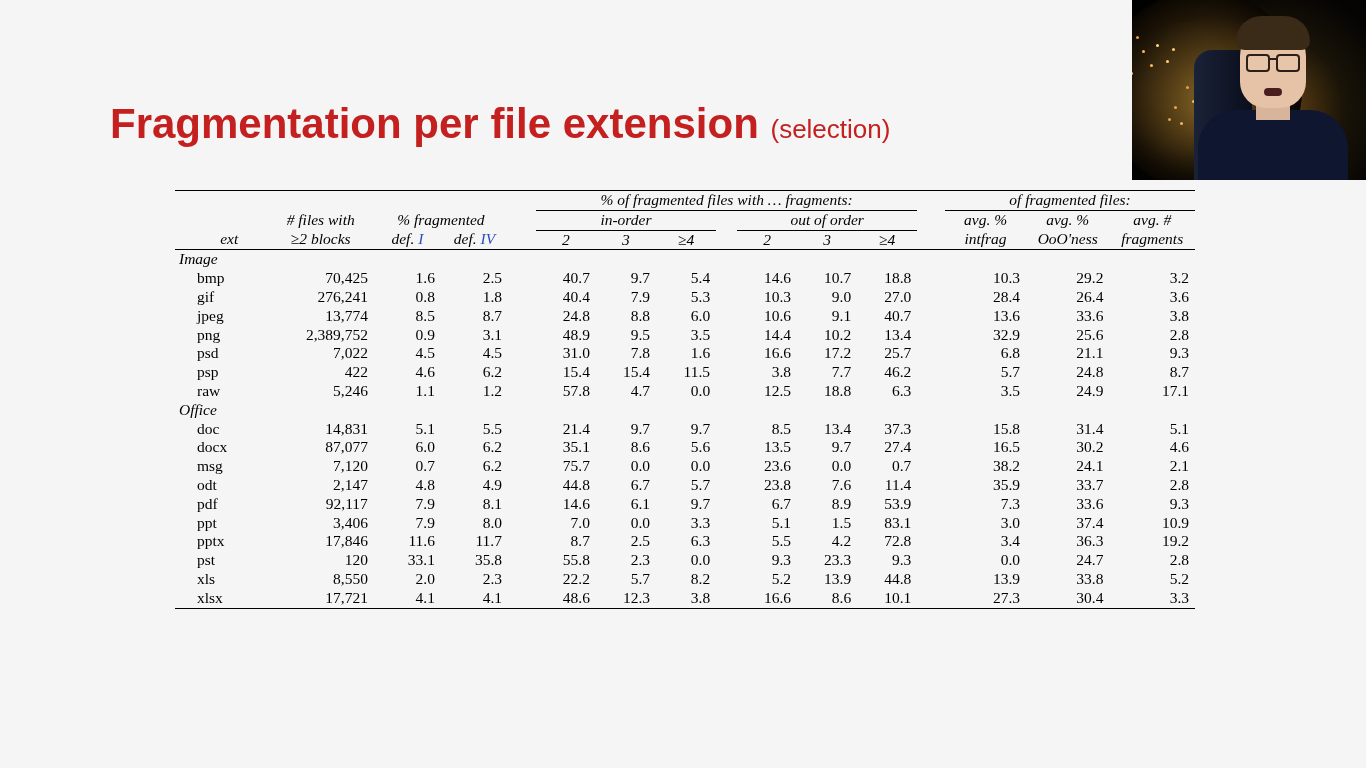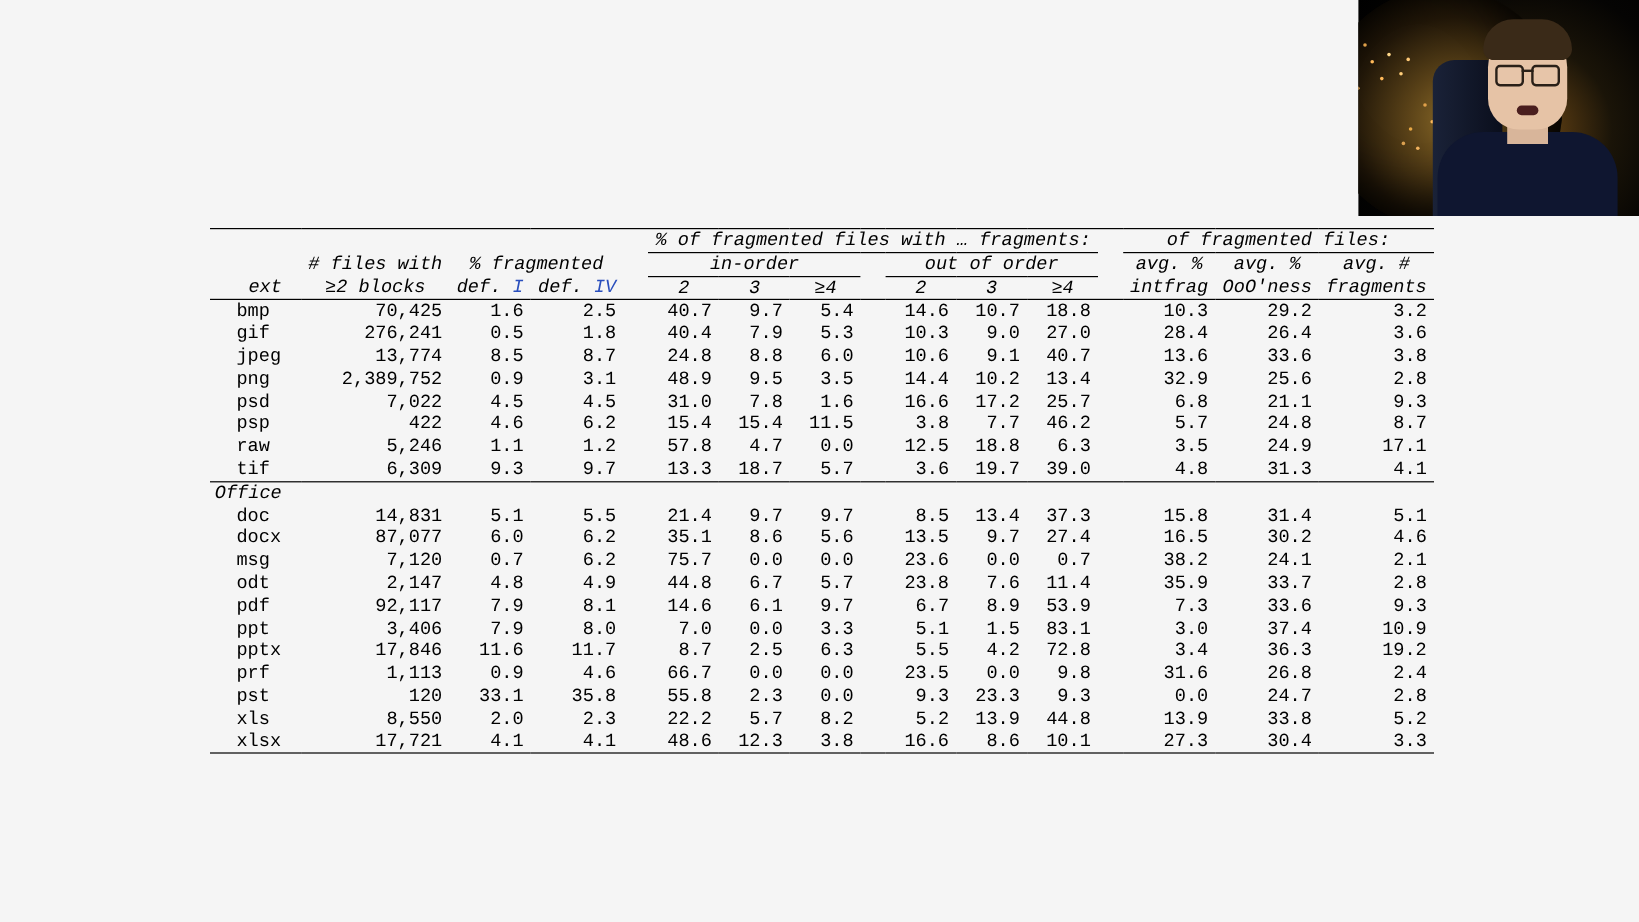--- a/index.html
+++ b/index.html
@@ -37,21 +37,20 @@
     position: absolute;
     left: 175px;
     top: 190px;
     width: 1020px;
     font-size: 15.5px;
     color: #000;
   }
   table {
     border-collapse: collapse;
     width: 100%;
-    font-family: Liberation Mono, monospace;
   }
   th, td {
     padding: 0 6px;
     line-height: 18.8px;
     white-space: nowrap;
   }
   .num {
     text-align: right;
     font-variant-numeric: tabular-nums;
   }
@@ -150,20 +149,24 @@
   col.c-d    { width: 58px; }
   col.c-gap  { width: 24px; }
   col.c-v    { width: 52px; }
   col.c-gap2 { width: 18px; }
   col.c-w    { width: 70px; }
 </style>
 </head>
 <body>
 
 <div class="slide">
+  <div class="title-line">
+    <span>Fragmentation per file extension</span>
+    <span class="title-sub">(selection)</span>
+  </div>
 
   <div class="table-wrap">
     <table>
       <colgroup>
         <col class="c-ext">
           <col class="c-n">
           <col class="c-d">
           <col class="c-d">
         <col class="c-gap">
         <col class="c-v">
@@ -216,41 +219,44 @@
           <th class="hdr-italic hdr-center sub-under">3</th>
           <th class="hdr-italic hdr-center sub-under">≥4</th>
           <th class="sub-under"></th>
           <th class="hdr-italic hdr-center sub-under">intfrag</th>
           <th class="hdr-italic hdr-center sub-under">OoO'ness</th>
           <th class="hdr-italic hdr-center sub-under">fragments</th>
         </tr>
       </thead>
       <tbody id="tbody">
           <tr>
+            <td colspan="16" class="group-col">Image</td>
+          </tr>
+          <tr>
             <td class="ext-col">bmp</td>
             <td class="num">70,425</td>
             <td class="num">1.6</td>
             <td class="num">2.5</td>
             <td></td>
             <td class="num">40.7</td>
             <td class="num">9.7</td>
             <td class="num">5.4</td>
             <td></td>
             <td class="num">14.6</td>
             <td class="num">10.7</td>
             <td class="num">18.8</td>
             <td></td>
             <td class="num">10.3</td>
             <td class="num">29.2</td>
             <td class="num">3.2</td>
           </tr>
           <tr>
             <td class="ext-col">gif</td>
             <td class="num">276,241</td>
-            <td class="num">0.5</td>
+            <td class="num">0.8</td>
             <td class="num">1.8</td>
             <td></td>
             <td class="num">40.4</td>
             <td class="num">7.9</td>
             <td class="num">5.3</td>
             <td></td>
             <td class="num">10.3</td>
             <td class="num">9.0</td>
             <td class="num">27.0</td>
             <td></td>
@@ -342,38 +348,20 @@
             <td></td>
             <td class="num">12.5</td>
             <td class="num">18.8</td>
             <td class="num">6.3</td>
             <td></td>
             <td class="num">3.5</td>
             <td class="num">24.9</td>
             <td class="num">17.1</td>
           </tr>
           <tr>
-            <td class="ext-col sub-under">tif</td>
-            <td class="num sub-under">6,309</td>
-            <td class="num sub-under">9.3</td>
-            <td class="num sub-under">9.7</td>
-            <td class="sub-under"></td>
-            <td class="num sub-under">13.3</td>
-            <td class="num sub-under">18.7</td>
-            <td class="num sub-under">5.7</td>
-            <td class="sub-under"></td>
-            <td class="num sub-under">3.6</td>
-            <td class="num sub-under">19.7</td>
-            <td class="num sub-under">39.0</td>
-            <td class="sub-under"></td>
-            <td class="num sub-under">4.8</td>
-            <td class="num sub-under">31.3</td>
-            <td class="num sub-under">4.1</td>
-          </tr>
-          <tr>
             <td colspan="16" class="group-col">Office</td>
           </tr>
           <tr>
             <td class="ext-col">doc</td>
             <td class="num">14,831</td>
             <td class="num">5.1</td>
             <td class="num">5.5</td>
             <td></td>
             <td class="num">21.4</td>
             <td class="num">9.7</td>
@@ -487,38 +475,20 @@
             <td class="num">2.5</td>
             <td class="num">6.3</td>
             <td></td>
             <td class="num">5.5</td>
             <td class="num">4.2</td>
             <td class="num">72.8</td>
             <td></td>
             <td class="num">3.4</td>
             <td class="num">36.3</td>
             <td class="num">19.2</td>
-          </tr>
-          <tr>
-            <td class="ext-col">prf</td>
-            <td class="num">1,113</td>
-            <td class="num">0.9</td>
-            <td class="num">4.6</td>
-            <td></td>
-            <td class="num">66.7</td>
-            <td class="num">0.0</td>
-            <td class="num">0.0</td>
-            <td></td>
-            <td class="num">23.5</td>
-            <td class="num">0.0</td>
-            <td class="num">9.8</td>
-            <td></td>
-            <td class="num">31.6</td>
-            <td class="num">26.8</td>
-            <td class="num">2.4</td>
           </tr>
           <tr>
             <td class="ext-col">pst</td>
             <td class="num">120</td>
             <td class="num">33.1</td>
             <td class="num">35.8</td>
             <td></td>
             <td class="num">55.8</td>
             <td class="num">2.3</td>
             <td class="num">0.0</td>

